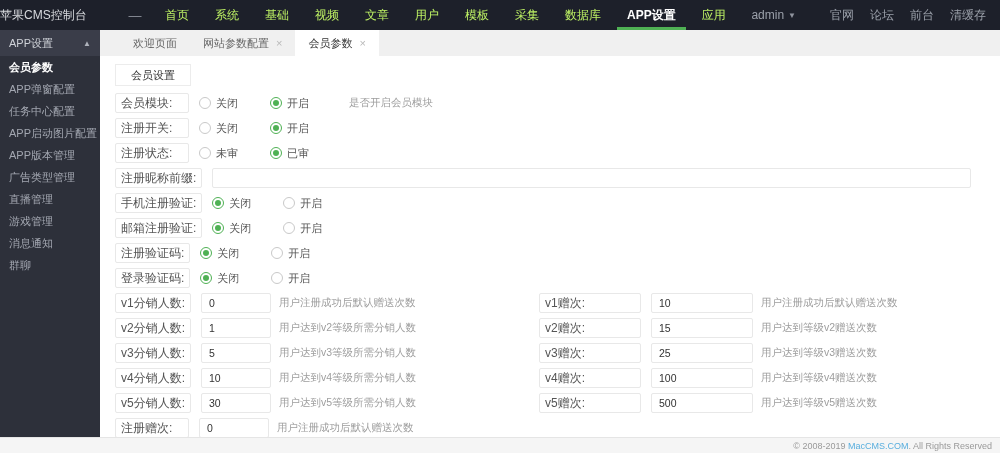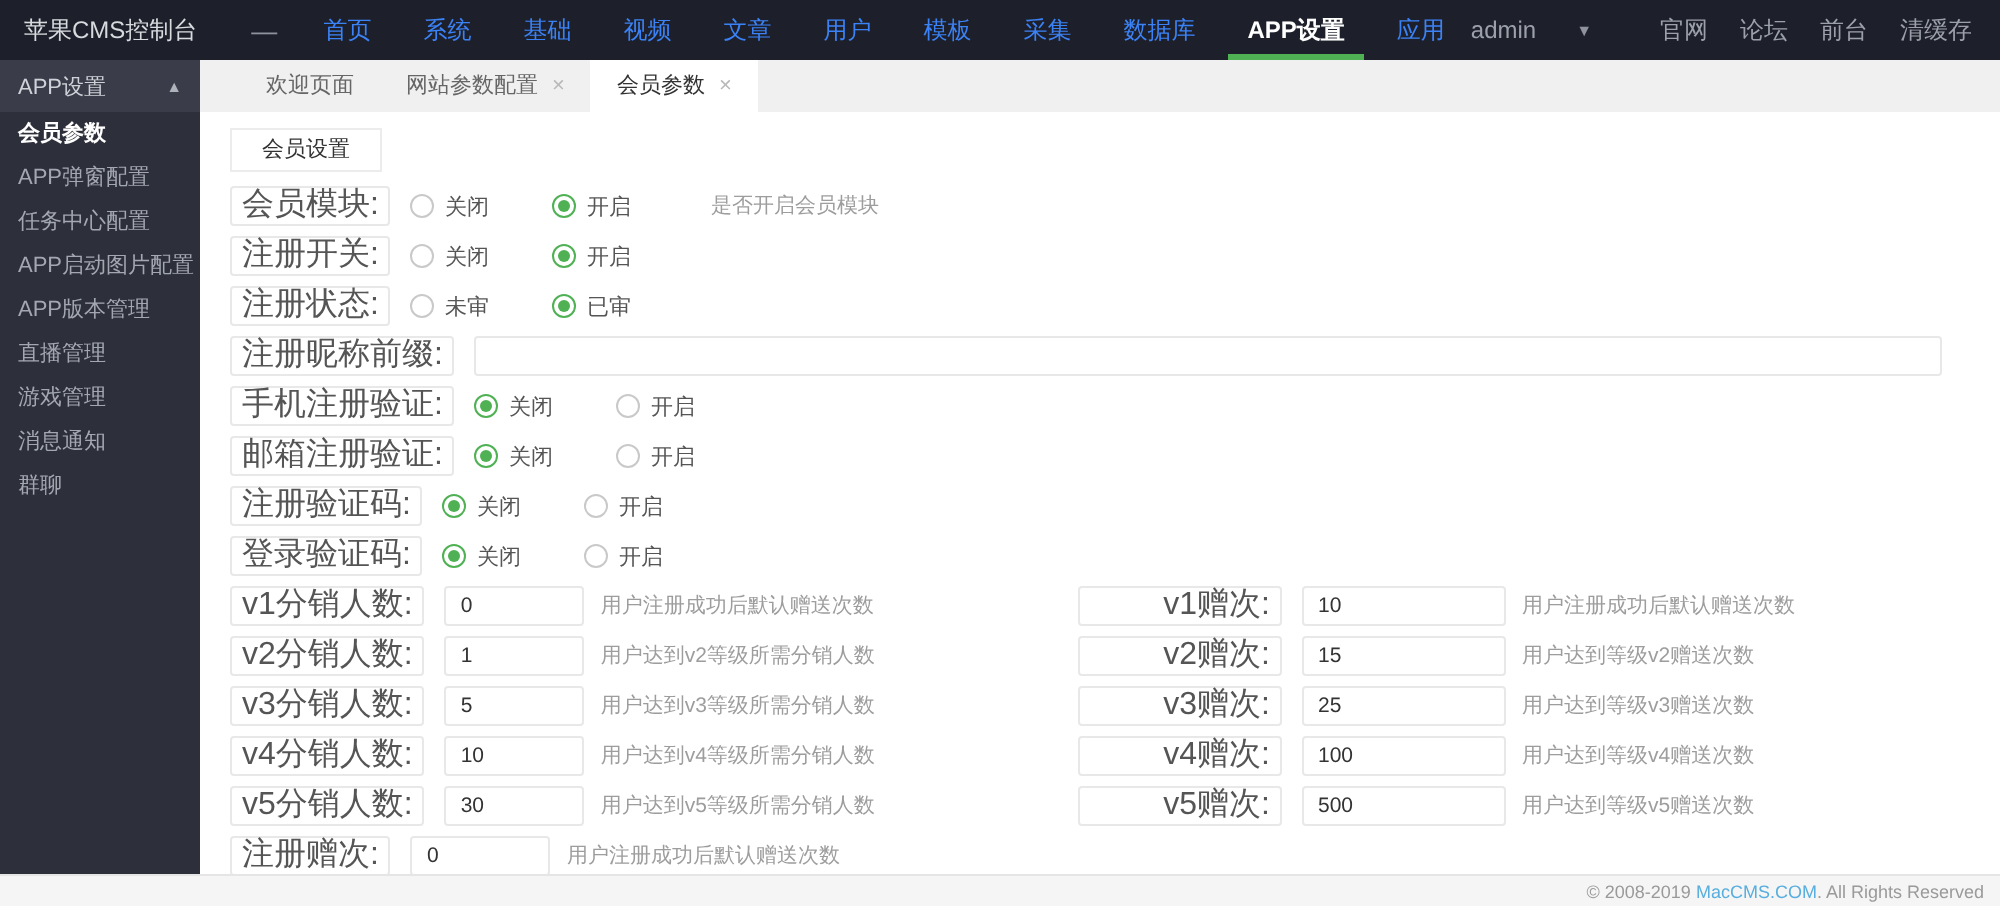--- a/index.html
+++ b/index.html
@@ -1,28 +1,28 @@
 <!DOCTYPE html>
 <html style="--green: #4fb154; --link: #58aede; --topbar-bg: #1d202a; --sidebar-bg: #2d303a;"><head>
 <meta charset="utf-8">
 <style>
   *{box-sizing:border-box;margin:0;padding:0}
   html,body{width:1000px;height:453px}
   body{position:relative;font-family:"Liberation Sans","DejaVu Sans",sans-serif;background:#fff;overflow:hidden}
 
   
   .topbar{position:absolute;top:0;left:0;right:0;height:30px;background:var(--topbar-bg);display:flex;align-items:center;font-size:12px;z-index:5}
-  .brand{width:118px;padding-left:12px;color:#d8dade;white-space:nowrap}
+  .brand{width:118px;color:#d8dade;white-space:nowrap}
   .collapse{width:34px;text-align:center;color:#8f939d;cursor:pointer;font-size:13px}
   .nav{display:flex;height:30px;align-items:stretch}
-  .nav-item{padding:0 13px;line-height:30px;color:#3b82f6;position:relative;cursor:pointer;white-space:nowrap}
+  .nav-item{padding:0 13px;line-height:30px;color:#bef264;position:relative;cursor:pointer;white-space:nowrap}
   .nav-item.active{color:#fff;font-weight:bold}
   .nav-item.active::after{content:'';position:absolute;left:3px;right:3px;bottom:0;height:3px;background:var(--green)}
   .top-right{margin-left:auto;display:flex;align-items:center;padding-right:14px;color:#9ba0aa}
-  .user{display:flex;align-items:center;gap:20px;cursor:pointer;margin-right:18px}
+  .user{display:flex;align-items:center;gap:4px;cursor:pointer;margin-right:18px}
   .caret{font-size:8px;color:#8f939d}
   .top-link{margin-left:16px;cursor:pointer;color:#9ba0aa;text-decoration:none;white-space:nowrap}
 
   
   .sidebar{position:absolute;top:30px;left:0;width:100px;bottom:16px;background:var(--sidebar-bg);overflow:hidden}
   .side-header{height:26px;background:#3a3d49;color:#cfd2d8;font-size:11px;padding:0 9px;display:flex;justify-content:space-between;align-items:center;cursor:pointer}
   .side-header .caret{color:#aeb2bb}
   .side-item{height:22px;line-height:22px;padding-left:9px;font-size:11px;color:#a3a7b1;cursor:pointer;white-space:nowrap;overflow:hidden}
   .side-item.active{color:#ffffff;font-weight:bold}
 
@@ -30,21 +30,21 @@
   .main{position:absolute;top:30px;left:100px;right:0;bottom:16px;background:#fff;display:flex;flex-direction:column;overflow:hidden}
   .tabbar{height:26px;background:#f0f0f0;display:flex;align-items:stretch;padding-left:20px;flex-shrink:0}
   .tab{line-height:26px;padding:0 13px;font-size:11px;color:#666;cursor:pointer;display:flex;align-items:center;gap:7px;white-space:nowrap}
   .tab.active{background:#fff;color:#333}
   .tab .close{color:#b9b9b9;font-size:11px;line-height:1}
   .content{flex:1;padding:8px 29px 0 15px;overflow:hidden}
   .panel-tab{display:inline-block;border:1px solid #ececec;padding:0 15px;height:22px;line-height:20px;font-size:11px;color:#333;background:#fff;margin-bottom:7px;cursor:pointer}
 
   
   .form-row{display:flex;align-items:center;margin-bottom:5px;height:20px}
-  .flabel{min-width:74px;padding:0 5px;height:20px;line-height:18px;border:1px solid #e8e8e8;border-radius:2px;text-align:right;font-size:16px;color:#555;white-space:nowrap;margin-right:10px;background:#fff}
+  .flabel{min-width:74px;padding:0 5px;height:20px;line-height:18px;border:1px solid #e8e8e8;border-radius:2px;text-align:left;font-size:12px;color:#555;white-space:nowrap;margin-right:10px;background:#fff}
   .radio{display:flex;align-items:center;margin-right:32px;font-size:11px;color:#555;cursor:pointer}
   .rc{width:12px;height:12px;border:1px solid #c9c9c9;border-radius:50%;margin-right:5px;position:relative;background:#fff;flex-shrink:0}
   .radio.checked .rc{border-color:var(--green)}
   .radio.checked .rc::after{content:'';position:absolute;left:2px;top:2px;right:2px;bottom:2px;border-radius:50%;background:var(--green)}
   .hint{font-size:10.5px;color:#9d9d9d;margin-left:8px;white-space:nowrap}
   .text-input{flex:1;height:20px;border:1px solid #e8e8e8;border-radius:2px;font-size:11px;padding:0 6px;color:#333;outline:none;background:#fff}
   .num-input{width:70px;height:20px;border:1px solid #e8e8e8;border-radius:2px;font-size:10.5px;padding:0 7px;color:#333;outline:none;background:#fff}
   .pair-left{display:flex;align-items:center;width:424px;flex-shrink:0}
   .pair-right{display:flex;align-items:center}
   .pair-right .flabel{min-width:102px}
@@ -91,20 +91,21 @@
   <div class="side-header">
     <span>APP设置</span>
     <span class="caret">▲</span>
   </div>
   <div id="side-items">
       <div class="side-item active">会员参数</div>
       <div class="side-item">APP弹窗配置</div>
       <div class="side-item">任务中心配置</div>
       <div class="side-item">APP启动图片配置</div>
       <div class="side-item">APP版本管理</div>
+      <div class="side-item">广告类型管理</div>
       <div class="side-item">直播管理</div>
       <div class="side-item">游戏管理</div>
       <div class="side-item">消息通知</div>
       <div class="side-item">群聊</div>
     </div>
 </div>
 
 <div class="main">
   <div class="tabbar" id="tabbar">
       <div class="tab">

